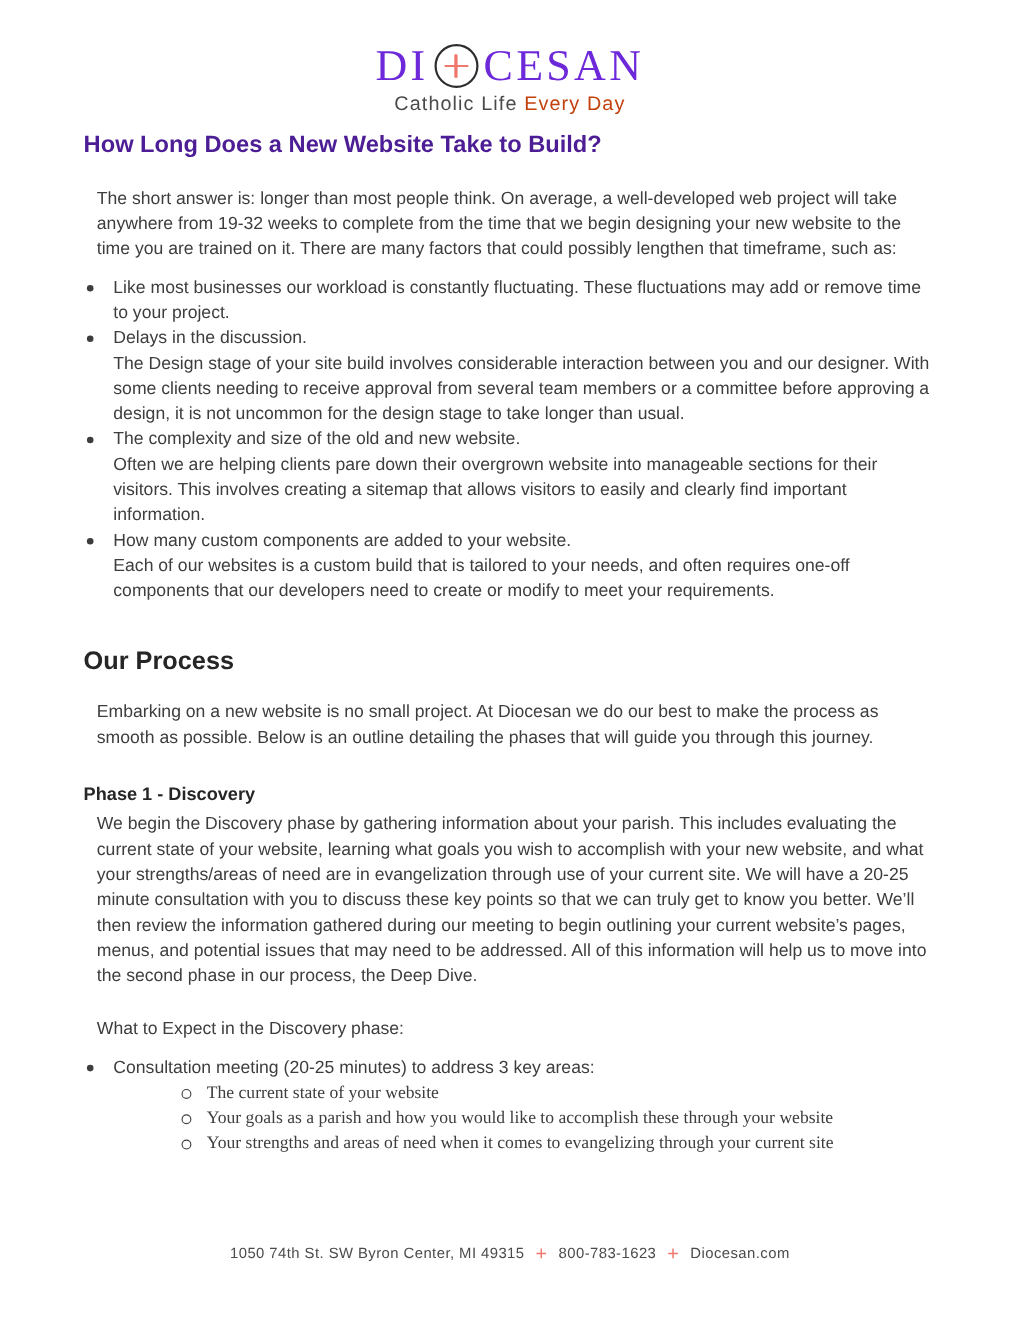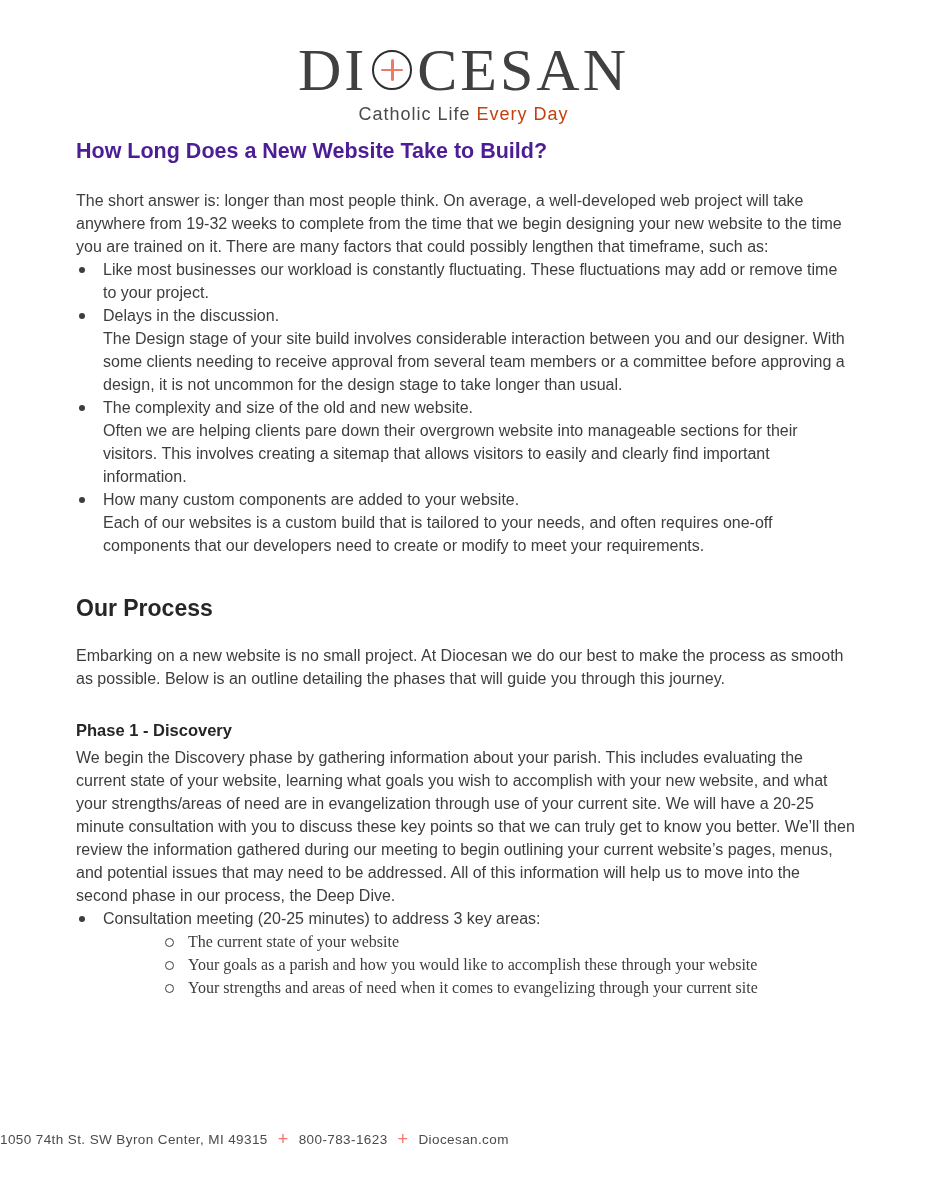--- a/index.html
+++ b/index.html
@@ -14,21 +14,21 @@
     color: #3d3d3d;
     overflow: hidden;
   }
   .content { padding: 0 72px 0 76px; }
 
   
   .logo { padding-top: 40px; display: flex; flex-direction: column; align-items: center; }
   .brand {
     display: flex; align-items: center;
     font-family: "Liberation Serif", "DejaVu Serif", serif;
-    font-size: 60px; line-height: 1; letter-spacing: 3px; color: #404040;
+    font-size: 40px; line-height: 1; letter-spacing: 3px; color: #6d28d9;
   }
   .brand-o {
     position: relative; width: 40px; height: 40px;
     border: 2.5px solid #2e2e2e; border-radius: 50%;
     margin: 0 5px; display: inline-block;
   }
   .brand-o .bar-h {
     position: absolute; left: 7px; right: 7px; top: 50%; height: 2.6px;
     margin-top: -1.3px; background: #f0776b; border-radius: 2px;
   }
@@ -36,21 +36,21 @@
     position: absolute; top: 7px; bottom: 7px; left: 50%; width: 2.6px;
     margin-left: -1.3px; background: #f0776b; border-radius: 2px;
   }
   .tagline { margin-top: 4px; font-size: 18px; letter-spacing: 1px; color: #4a4a4a; }
   .tagline .accent { color: #c2410c; }
 
   
   .h1 { margin: 13px 0 0; font-size: 21.5px; line-height: 26px; font-weight: bold; color: #4c1d95; }
   .h2 { margin: 37px 0 0; font-size: 23px; line-height: 28px; font-weight: bold; color: #262626; }
   .h3 { margin: 29px 0 0; font-size: 16.5px; line-height: 22px; font-weight: bold; color: #262626; }
-  .body-text { font-size: 16px; line-height: 23px; margin: 0; }
+  .body-text { font-size: 16px; line-height: 23px; margin: 12px; }
   .intro { margin-top: 25px; }
   .process-intro { margin-top: 22px; }
   .phase-body { margin-top: 5px; }
   .expect-intro { margin-top: 25px; }
 
   
   .blist { margin: 0; padding: 0; list-style: none; }
   .blist > li { display: flex; }
   .b-marker { flex: 0 0 27px; position: relative; }
   .b-marker::before {
@@ -65,21 +65,21 @@
   .s-marker::before {
     content: ""; position: absolute; left: 5px; top: 8px;
     width: 7px; height: 7px; border-radius: 50%;
     border: 1.3px solid #3d3d3d; background: transparent;
   }
   .s-text { flex: 1; font-size: 16px; line-height: 23px; }
 
   
   .footer {
     position: absolute; left: 0; right: 0; bottom: 52px;
-    display: flex; align-items: center;
+    display: flex; justify-content: center; align-items: center;
     font-size: 13.5px; letter-spacing: 0.4px; color: #4b4b4b;
   }
   .footer .plus {
     color: #f0776b; font-size: 18px; line-height: 1;
     margin: 0 10px; font-weight: 400;
   }
 </style>
 </head>
 <body>
 
@@ -136,20 +136,21 @@
         </span>
       </li>
     </ul>
 
     <div class="h2">Our Process</div>
     <p class="body-text process-intro">Embarking on a new website is no small project. At Diocesan we do our best to make the process as smooth as possible. Below is an outline detailing the phases that will guide you through this journey.</p>
 
     <div class="h3">Phase 1 - Discovery</div>
     <p class="body-text phase-body">We begin the Discovery phase by gathering information about your parish. This includes evaluating the current state of your website, learning what goals you wish to accomplish with your new website, and what your strengths/areas of need are in evangelization through use of your current site. We will have a 20-25 minute consultation with you to discuss these key points so that we can truly get to know you better. We’ll then review the information gathered during our meeting to begin outlining your current website’s pages, menus, and potential issues that may need to be addressed. All of this information will help us to move into the second phase in our process, the Deep Dive.</p>
 
+    <p class="body-text expect-intro">What to Expect in the Discovery phase:</p>
     <ul class="blist">
       <li>
         <span class="b-marker"></span>
         <span class="b-text">
           <div>Consultation meeting (20-25 minutes) to address 3 key areas:</div>
         </span>
       </li>
     </ul>
     <ul class="sublist">
       <li>

